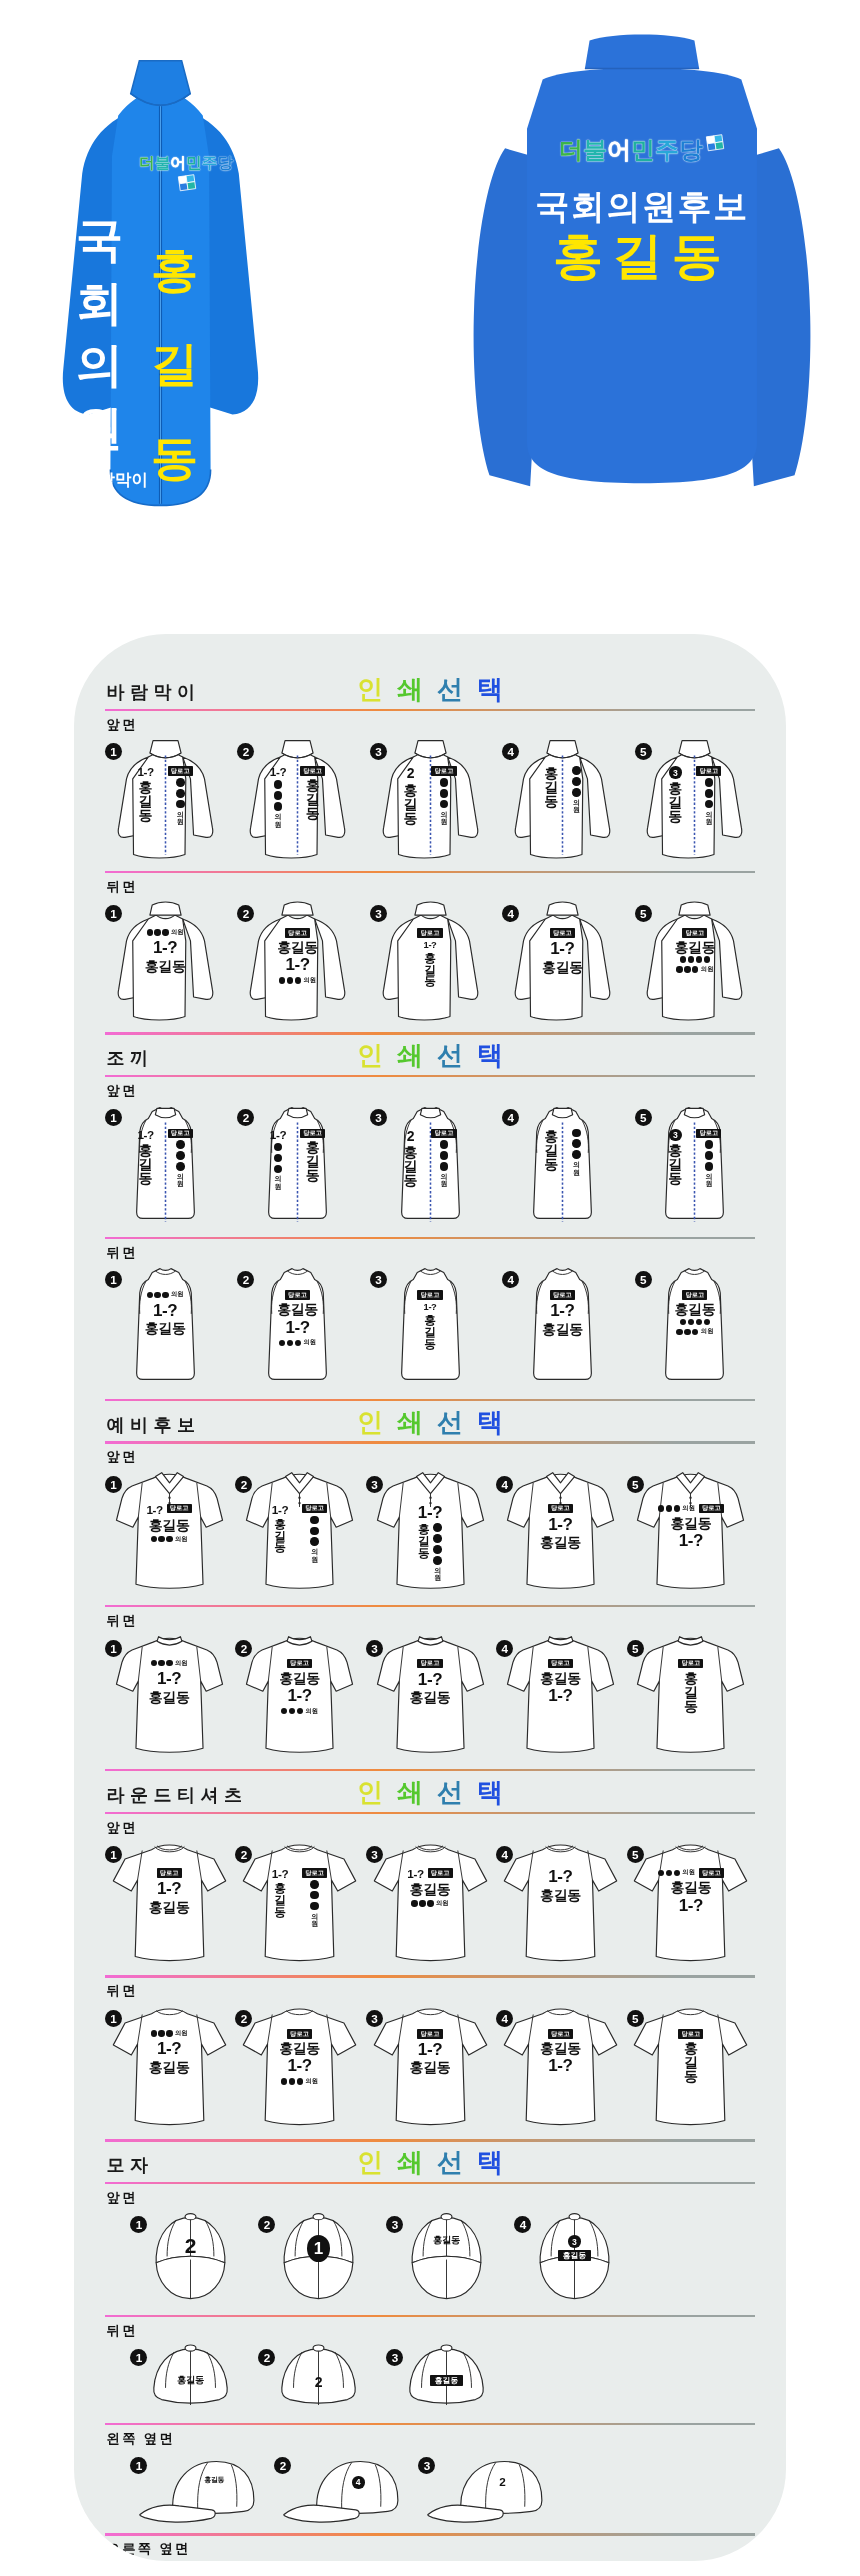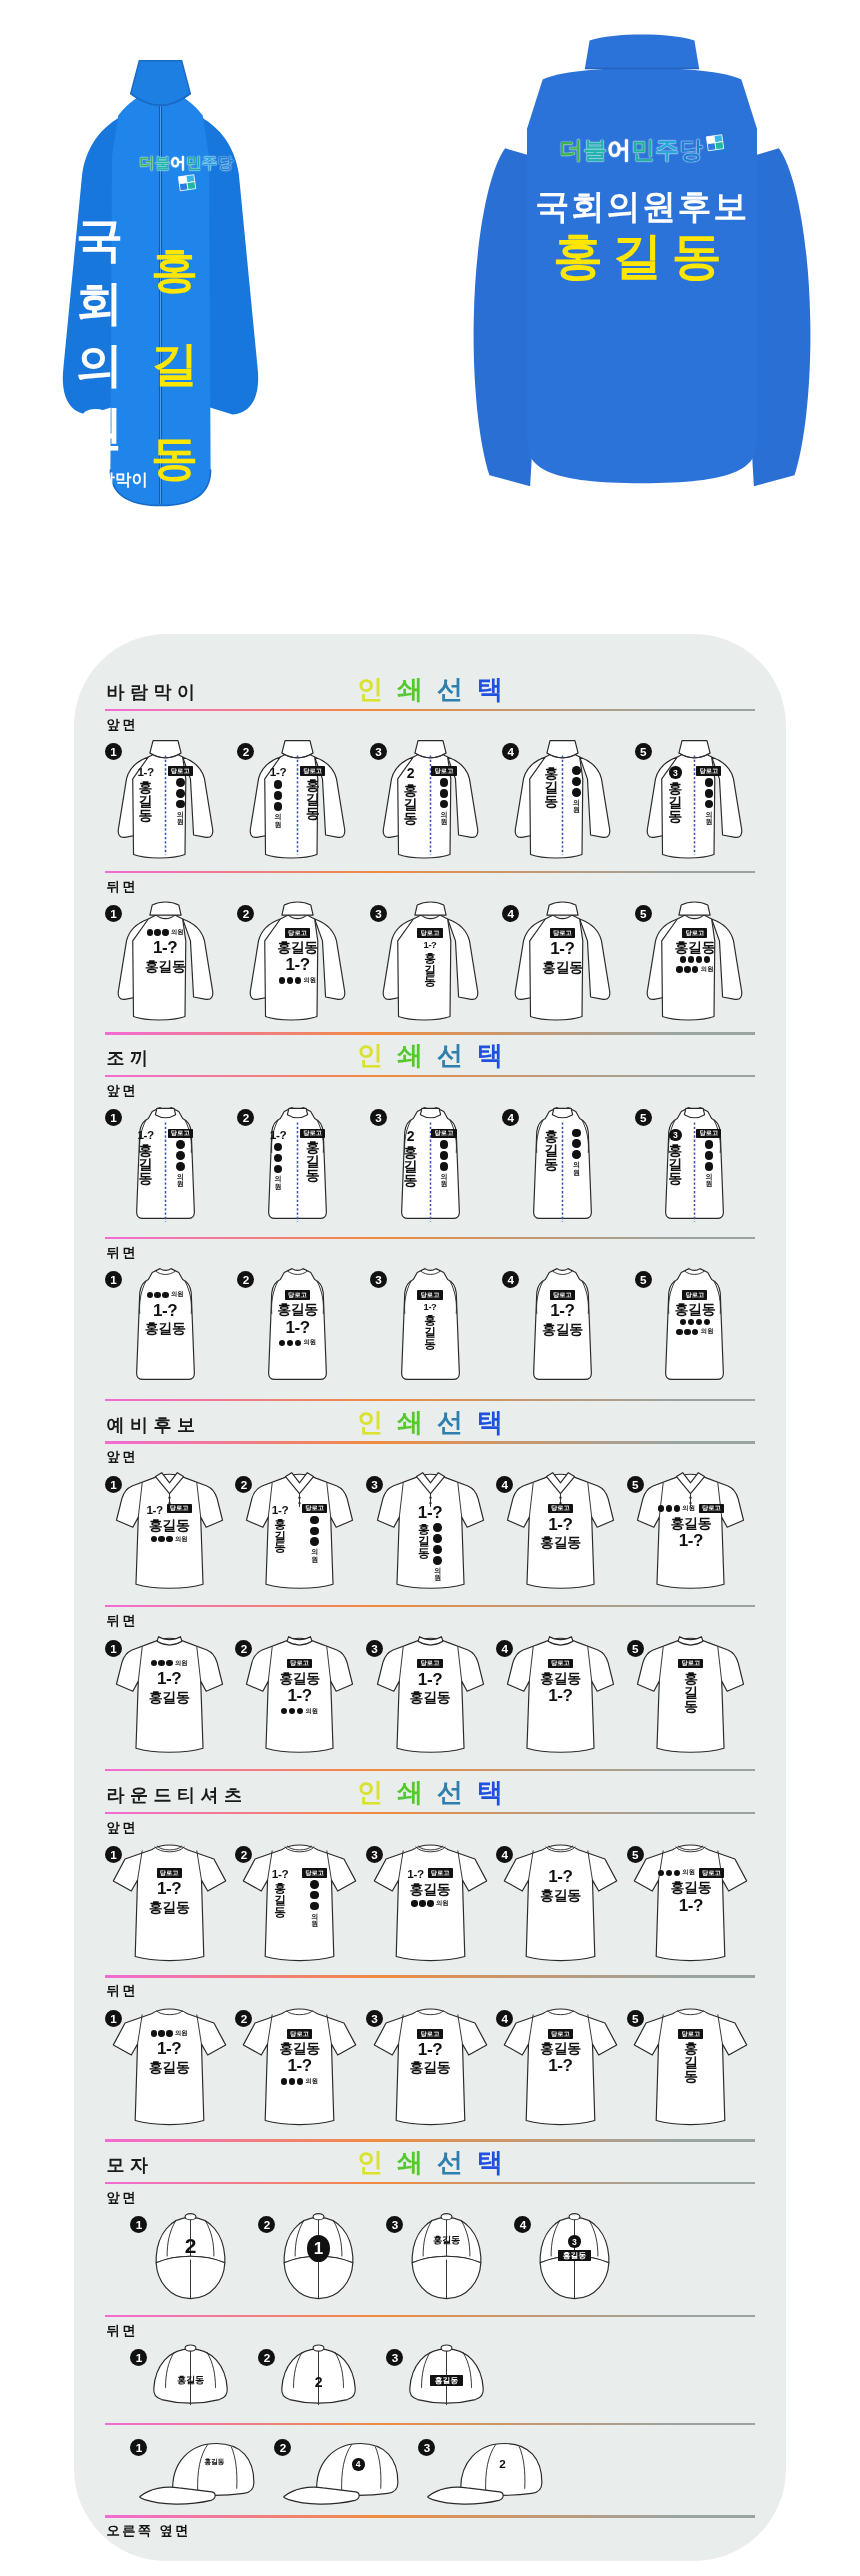--- a/index.html
+++ b/index.html
@@ -1273,20 +1273,21 @@
                 <ellipse fill="#fff" stroke="#2a2a2a" stroke-width="1.5" stroke-linejoin="round" cx="75" cy="9" rx="7" ry="4"></ellipse>
               </svg>
             </div>
             <div class="opt-num">3</div>
             <div class="overlay" style="inset: 34px 23.5px 7.8px;">
               <div class="mk-nbadge">홍길동</div>
             </div>
           </div>
         </div>
         <div class="grad-line"></div>
+        <div class="row-label">왼쪽 옆면</div>
         <div class="g-row loose">
           <div class="g-cell" style="width: 133px; height: 78px;">
             <div style="position: absolute; inset: 0px;">
               <svg width="133" height="78" viewBox="0 0 170 100">
                 <path fill="#fff" stroke="#2a2a2a" stroke-width="1.5" stroke-linejoin="round" d="M52,78 c-2,-38 22,-62 56,-62 c32,0 48,20 48,50 c0,8 -5,13 -13,14 c-30,4 -61,3 -91,-2 z"></path>
                 <path fill="none" stroke="#2a2a2a" stroke-width="1.2" d="M97,17 c-10,14 -14,34 -13,62"></path>
                 <path fill="none" stroke="#2a2a2a" stroke-width="1.2" d="M127,20 c6,14 8,32 7,54"></path>
                 <path fill="#fff" stroke="#2a2a2a" stroke-width="1.5" stroke-linejoin="round" d="M10,84 c12,-10 32,-14 50,-11 l42,5 c6,1 6,9 -1,11 c-30,7 -64,6 -85,-1 c-5,-2 -7,-3 -6,-4 z"></path>
               </svg>
             </div>

